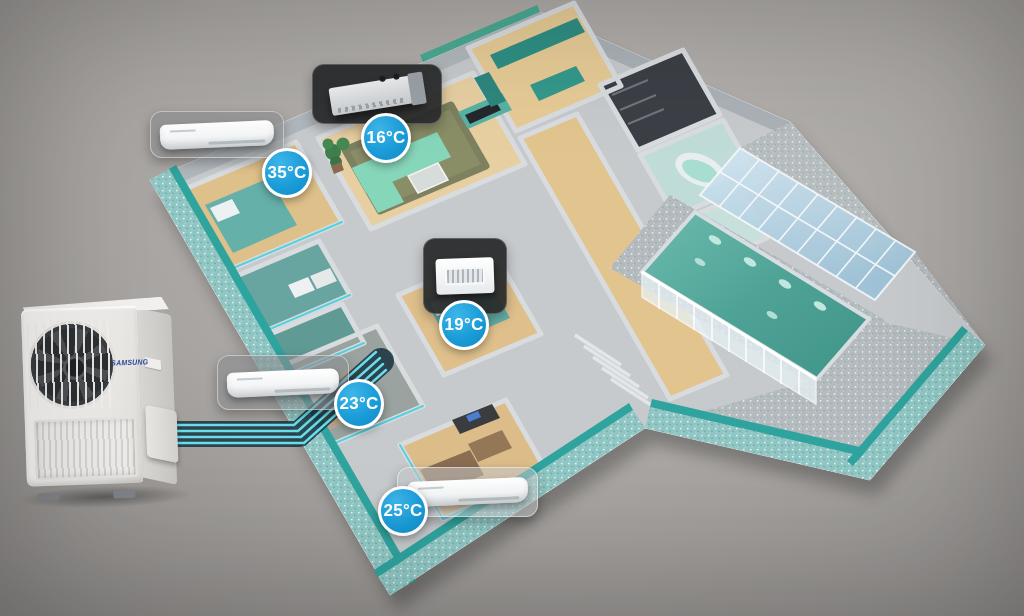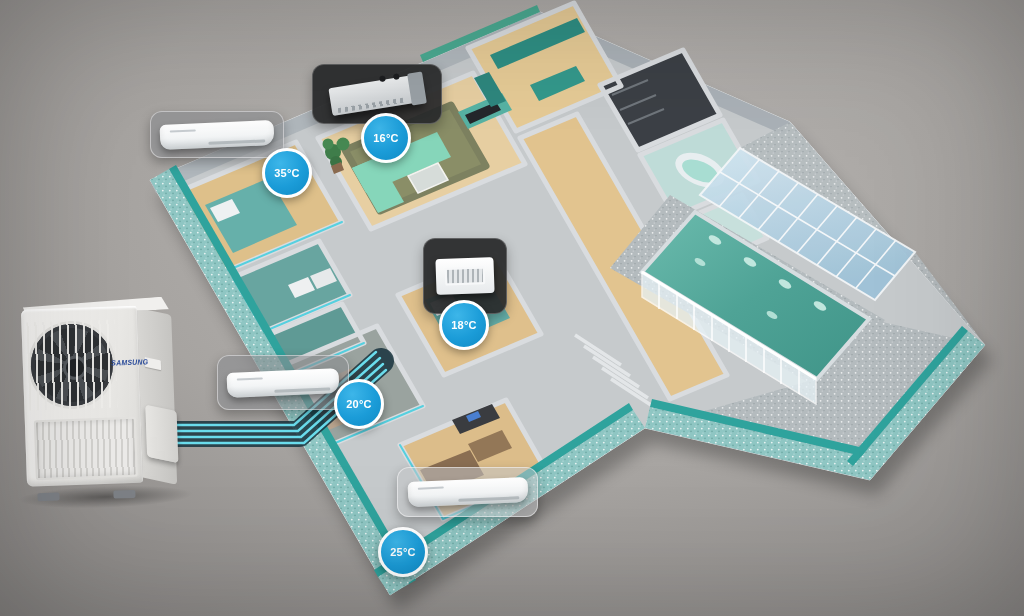--- a/index.html
+++ b/index.html
@@ -16,21 +16,21 @@
   .card{position:absolute;border-radius:12px;box-shadow:0 5px 12px rgba(0,0,0,.28);}
   .card.light{background:rgba(138,141,144,.62);border:1px solid rgba(255,255,255,.45);}
   .card.lighter{background:rgba(196,199,201,.55);border:1px solid rgba(255,255,255,.5);}
   .card.dark{background:rgba(41,42,44,.94);border:1px solid rgba(255,255,255,.22);}
 
   .badge{
     position:absolute;width:44px;height:44px;border-radius:50%;
     background:radial-gradient(circle at 35% 28%, #3db6e9 0%, #1b9cd8 55%, #0f8ac4 100%);
     border:3px solid #ffffff;box-shadow:0 3px 8px rgba(0,0,0,.35);
     display:flex;align-items:center;justify-content:center;
-    color:#fff;font-weight:bold;font-size:11px;letter-spacing:.2px;
+    color:#fff;font-weight:bold;font-size:17px;letter-spacing:.2px;
   }
 
   .wallac{position:absolute;left:7%;right:7%;top:50%;height:25px;
     transform:translateY(-50%) rotate(-2.5deg);
     background:linear-gradient(180deg,#ffffff 0%,#f3f5f6 55%,#d8dde0 100%);
     border-radius:6px 8px 12px 10px;
     box-shadow:0 4px 7px rgba(0,0,0,.35), inset 0 -4px 6px rgba(0,0,0,.08);}
   .wallac::after{content:'';position:absolute;right:9px;bottom:3px;left:42%;height:3px;
     background:#aeb5b9;border-radius:2px;opacity:.85;}
   .wallac::before{content:'';position:absolute;left:10px;top:6px;width:26px;height:2px;
@@ -296,26 +296,26 @@
   <div class="card light" style="left:150px;top:111px;width:132px;height:45px;">
     <div class="wallac"></div>
   </div>
   <div class="badge" style="left:262px;top:148px;">35°C</div>
 
   <div class="card dark" style="left:423px;top:238px;width:82px;height:74px;">
     <div class="casac">
       <div class="grille"></div>
     </div>
   </div>
-  <div class="badge" style="left:439px;top:300px;">18°C</div>
+  <div class="badge" style="left:439px;top:300px;">19°C</div>
 
   <div class="card light" style="left:217px;top:355px;width:130px;height:53px;">
     <div class="wallac"></div>
   </div>
-  <div class="badge" style="left:334px;top:379px;">20°C</div>
+  <div class="badge" style="left:334px;top:379px;">23°C</div>
 
   <div class="card lighter" style="left:397px;top:467px;width:139px;height:48px;">
     <div class="wallac"></div>
   </div>
-  <div class="badge" style="left:378px;top:527px;">25°C</div>
+  <div class="badge" style="left:378px;top:486px;">25°C</div>
 
   <div class="vignette"></div>
 </div>
 
 </body></html>

